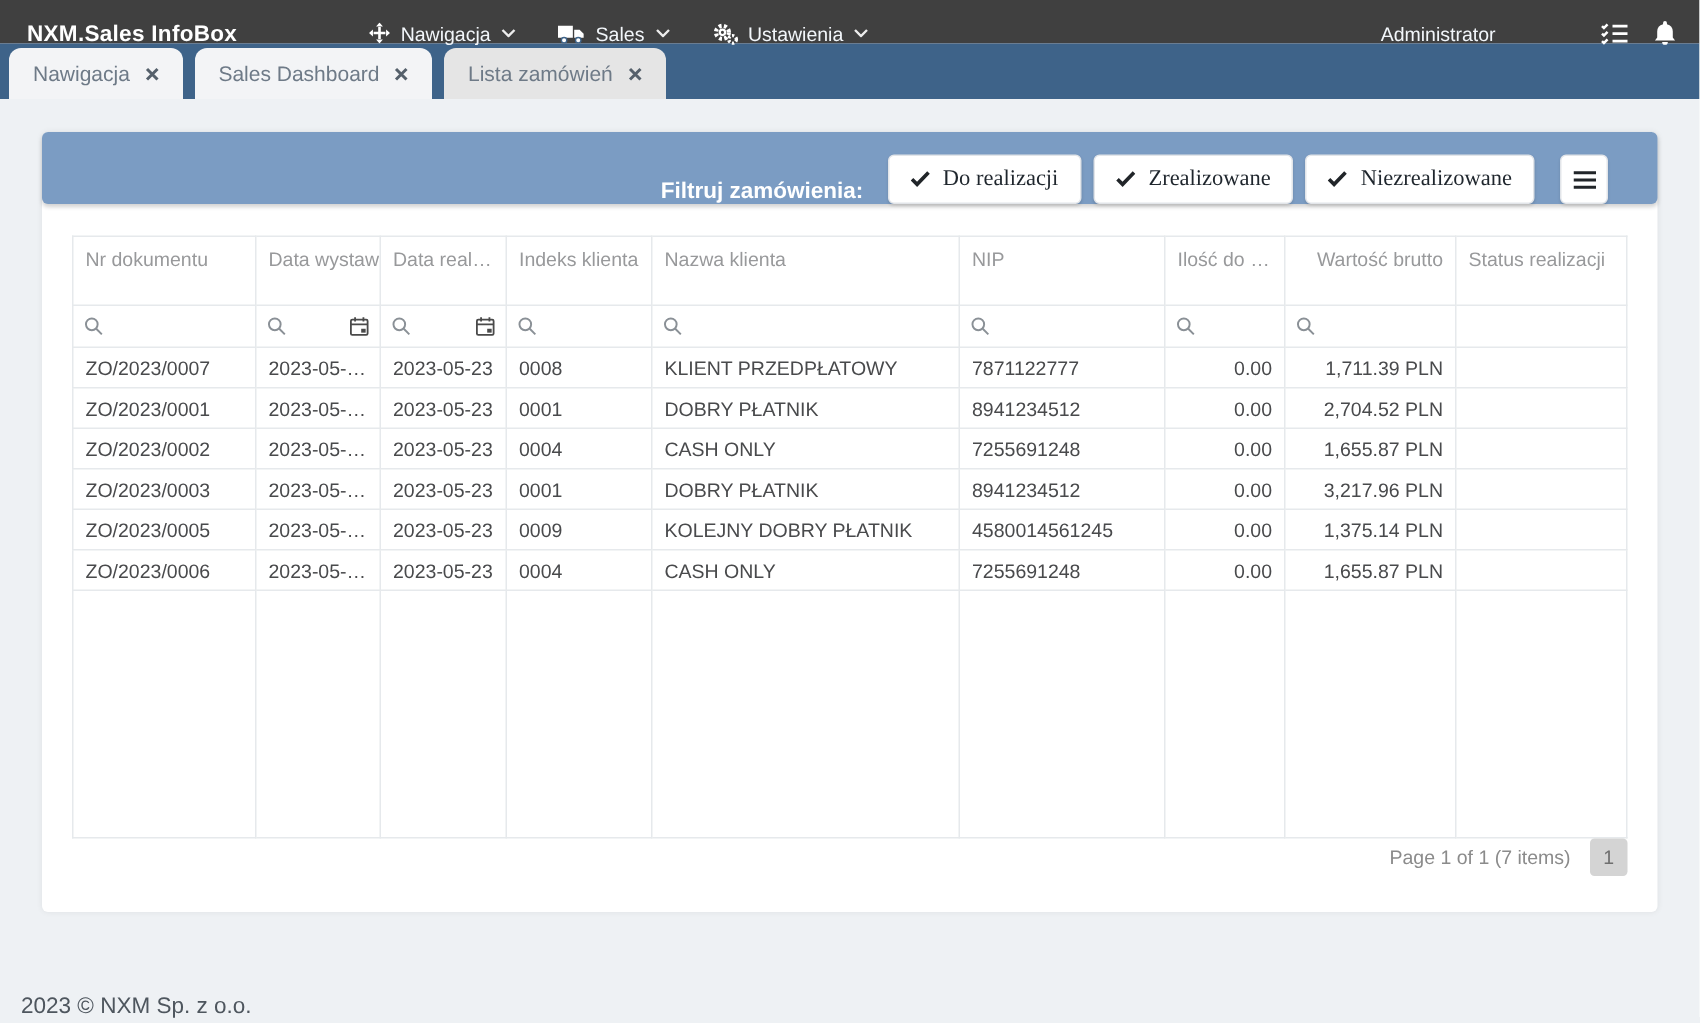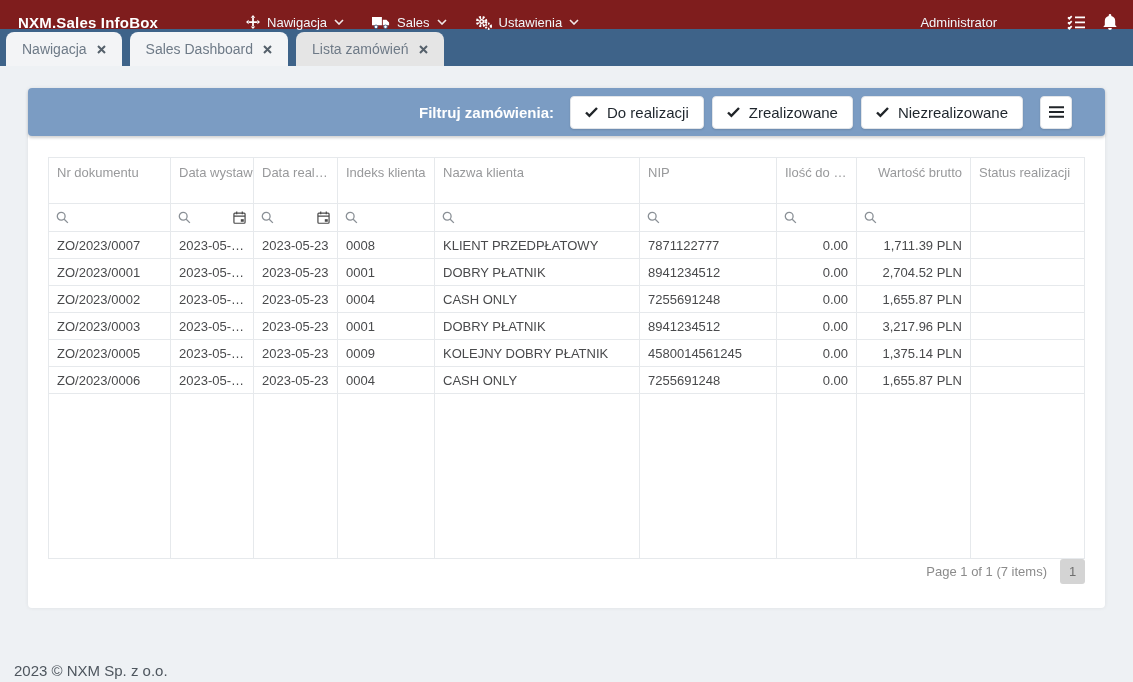--- a/index.html
+++ b/index.html
@@ -1,20 +1,20 @@
 <!DOCTYPE html>
 <html><head>
 <meta charset="utf-8">
 <style>
   * { margin:0; padding:0; box-sizing:border-box; }
   html,body { width:1133px; height:682px; overflow:hidden; }
   body { font-family:"Liberation Sans", sans-serif; background:#eef1f4; position:relative; }
 
   
-  .navbar { height:29px; background:#7f1d1d; display:flex; align-items:center; padding:15px 10px 0 18px; color:#fff; }
+  .navbar { height:29px; background:#404040; display:flex; align-items:center; padding:15px 10px 0 18px; color:#fff; }
   .navbar-title { font-size:15px; font-weight:bold; letter-spacing:.2px; }
   .nav-menus { display:flex; align-items:center; gap:28px; margin-left:88px; }
   .nav-menu { display:flex; align-items:center; gap:7px; font-size:13px; cursor:pointer; color:#f2f6fa; }
   .nav-menu svg.glyph { display:block; }
   .chev { display:block; opacity:.9; }
   .nav-right { margin-left:auto; display:flex; align-items:center; }
   .nav-user { font-size:13px; color:#f2f6fa; margin-right:66px; }
   .nav-icon { display:flex; align-items:center; justify-content:center; width:26px; height:26px; cursor:pointer; }
   .nav-icon + .nav-icon { margin-left:8px; }
 
@@ -22,25 +22,25 @@
   .tabbar { height:37px; background:#3e6389; display:flex; align-items:flex-end; padding-left:6px; }
   .tab { height:34px; display:flex; align-items:center; gap:10px; padding:0 16px; margin-right:8px;
          background:#f3f4f6; border-radius:8px 8px 0 0; font-size:14px; color:#6e7a87; cursor:pointer; }
   .tab.active { background:#e5e5e5; }
   .tab .tab-close { display:flex; align-items:center; cursor:pointer; }
 
   
   .main { padding:22px 28px 0 28px; }
   .card { background:#fff; border-radius:4px; box-shadow:0 0 4px rgba(0,0,0,.07); }
 
-  .filterbar { height:48px; background:#7b9cc3; border-radius:4px; display:flex; align-items:center;
+  .filterbar { height:48px; background:#7b9cc3; border-radius:4px; display:flex; align-items:flex-end;
                justify-content:flex-end; padding-right:33px; gap:8px; box-shadow:0 2px 3px rgba(0,0,0,.18); }
   .filterbar-label { color:#fff; font-size:15px; font-weight:bold; margin-right:8px; }
   .fbtn { display:flex; align-items:center; gap:9px; background:#fff; border:1px solid #e2e5e9; border-radius:4px;
-          padding:7px 14px; font-size:15px; color:#1f262d; font-family:Liberation Sans, sans-serif; cursor:pointer; box-shadow:0 1px 2px rgba(0,0,0,.12); }
+          padding:7px 14px; font-size:15px; color:#1f262d; font-family:Liberation Serif, serif; cursor:pointer; box-shadow:0 1px 2px rgba(0,0,0,.12); }
   .fbtn-menu { width:32px; height:33px; display:flex; align-items:center; justify-content:center; padding:0; margin-left:9px; }
 
   .card-body { padding:21px 20px 24px 20px; }
 
   
   table.grid { width:1036px; border-collapse:collapse; table-layout:fixed; }
   table.grid th, table.grid td { border:1px solid #e6e9ec; overflow:hidden; white-space:nowrap; text-overflow:ellipsis; }
   thead th { height:46px; vertical-align:top; text-align:left; font-weight:normal; font-size:13px; color:#98999b;
              padding:7px 8px 1px 8px; line-height:16px; white-space:normal; }
   thead th.num { text-align:right; }

